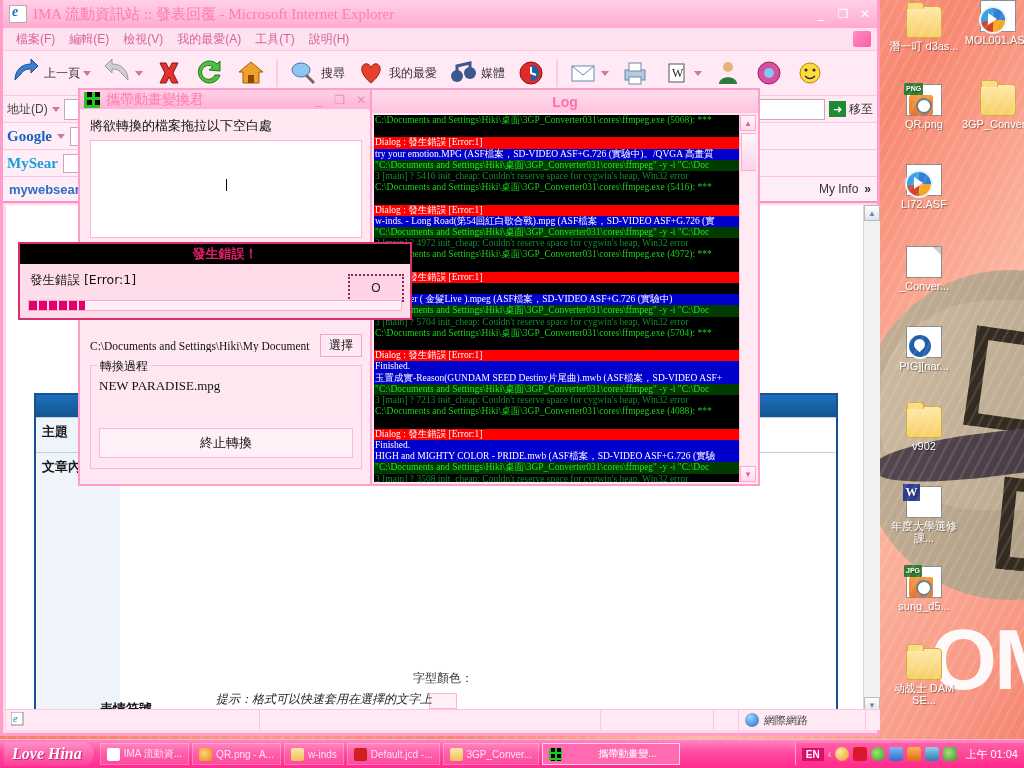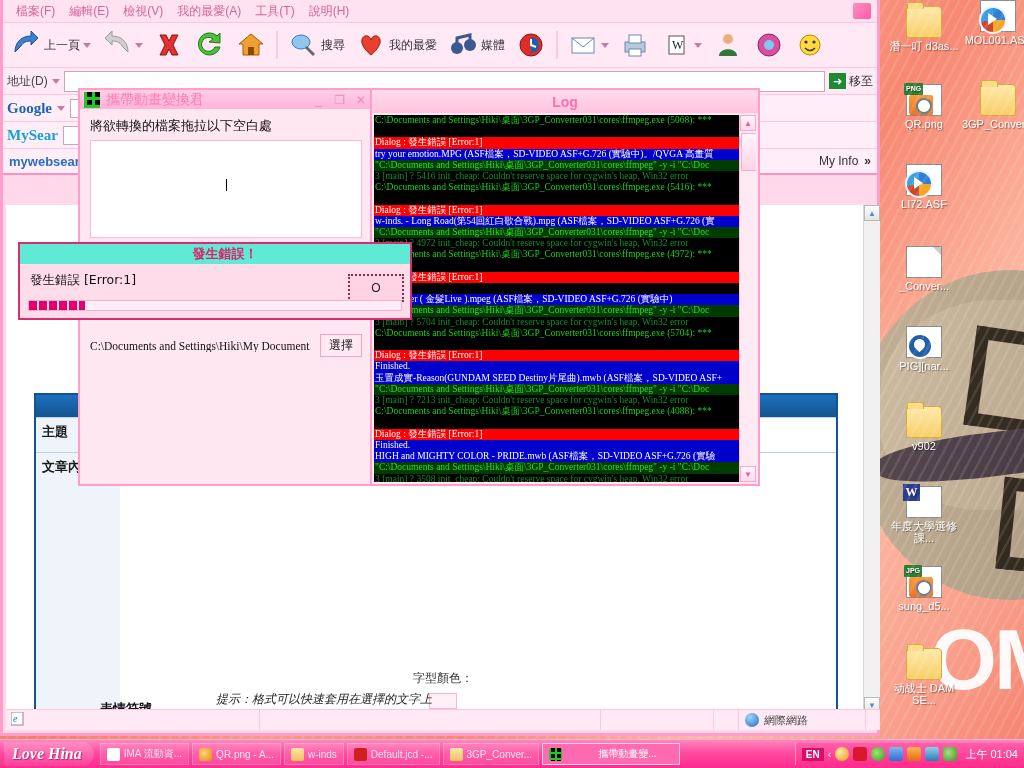--- a/index.html
+++ b/index.html
@@ -179,21 +179,21 @@
   .ll.gb{color:#27e027;background:#003b00;}
   .ll.black{color:#10b010;background:#000;}
   #log-sb{position:absolute;right:0;top:0;width:16px;height:100%;background:#ffeaf4;border-left:1px solid #ffc4e0;}
   #log-sb .sbtn{background:linear-gradient(#fff6fa,#ffd9ea);border:1px solid #ffa9d0;color:#e85ba5;}
   #log-sb .thumb{position:absolute;top:18px;left:1px;width:14px;height:36px;
     background:linear-gradient(#fff6fa,#ffd2e7);border:1px solid #ffa9d0;}
 
   
   #errdlg{position:absolute;left:18px;top:242px;width:394px;height:78px;background:#ffdcea;
     border:2px solid #d62e6e;box-sizing:border-box;}
-  #err-title{height:20px;background:#5eead4;display:flex;align-items:center;justify-content:center;
+  #err-title{height:20px;background:#000000;display:flex;align-items:center;justify-content:center;
     font-size:13px;font-weight:bold;color:#e0206b;font-family:"DejaVu Sans",sans-serif;padding-left:20px;}
   #err-msg{padding:8px 10px 0;font-size:12.5px;color:#111;font-family:"DejaVu Sans",sans-serif;}
   #err-ok{position:absolute;right:6px;top:30px;width:52px;height:24px;border:2px dotted #8a2b52;
     background:#ffd2e4;display:flex;align-items:center;justify-content:center;font-size:12px;color:#222;}
   #err-prog{position:absolute;left:8px;bottom:7px;width:372px;height:9px;background:#ffeef5;border:1px solid #f5aecb;}
   #err-prog i{display:block;width:58px;height:100%;background:
     repeating-linear-gradient(90deg,#e3006a 0 8px,#ffdcea 8px 10px);}
 
   
   #taskbar{position:absolute;left:0;bottom:0;width:1024px;height:28px;
@@ -280,20 +280,29 @@
     <span>sung_d5...</span>
   </div>
   <div class="dicon" style="left:884px;top:648px;">
     <span class="gl folder"></span>
     <span>动战士 DAM SE...</span>
   </div>
 </div>
 
 <div id="ie">
 
+  <div id="ie-title">
+    <span class="ieicon"></span>
+    <span class="t">IMA 流動資訊站 :: 發表回覆 - Microsoft Internet Explorer</span>
+    <span class="btns">
+      <span>_</span>
+      <span>❐</span>
+      <span>✕</span>
+    </span>
+  </div>
 
   <div id="ie-menu">
     <span class="mi">檔案(F)</span>
     <span class="mi">編輯(E)</span>
     <span class="mi">檢視(V)</span>
     <span class="mi">我的最愛(A)</span>
     <span class="mi">工具(T)</span>
     <span class="mi">說明(H)</span>
     <span class="flag"></span>
   </div>
@@ -542,20 +551,25 @@
     </span>
   </div>
   <div id="conv-body">
     <div id="drop-label">將欲轉換的檔案拖拉以下空白處</div>
     <div id="drop-area">
       <i id="drop-caret"></i>
     </div>
     <div id="path-row">
       <span id="path-text">C:\Documents and Settings\Hiki\My Document</span>
       <span id="path-btn">選擇</span>
+    </div>
+    <div id="proc-fs">
+      <span id="proc-lg">轉換過程</span>
+      <div id="proc-file">NEW PARADISE.mpg</div>
+      <div id="stop-btn">終止轉換</div>
     </div>
   </div>
 </div>
 
 <div id="log">
   <div id="log-title">Log</div>
   <div id="log-body">
     <div id="log-lines">
         <div class="ll green">C:\Documents and Settings\Hiki\桌面\3GP_Converter031\cores\ffmpeg.exe (5068): ***</div>
         <div class="ll black">&nbsp;</div>

